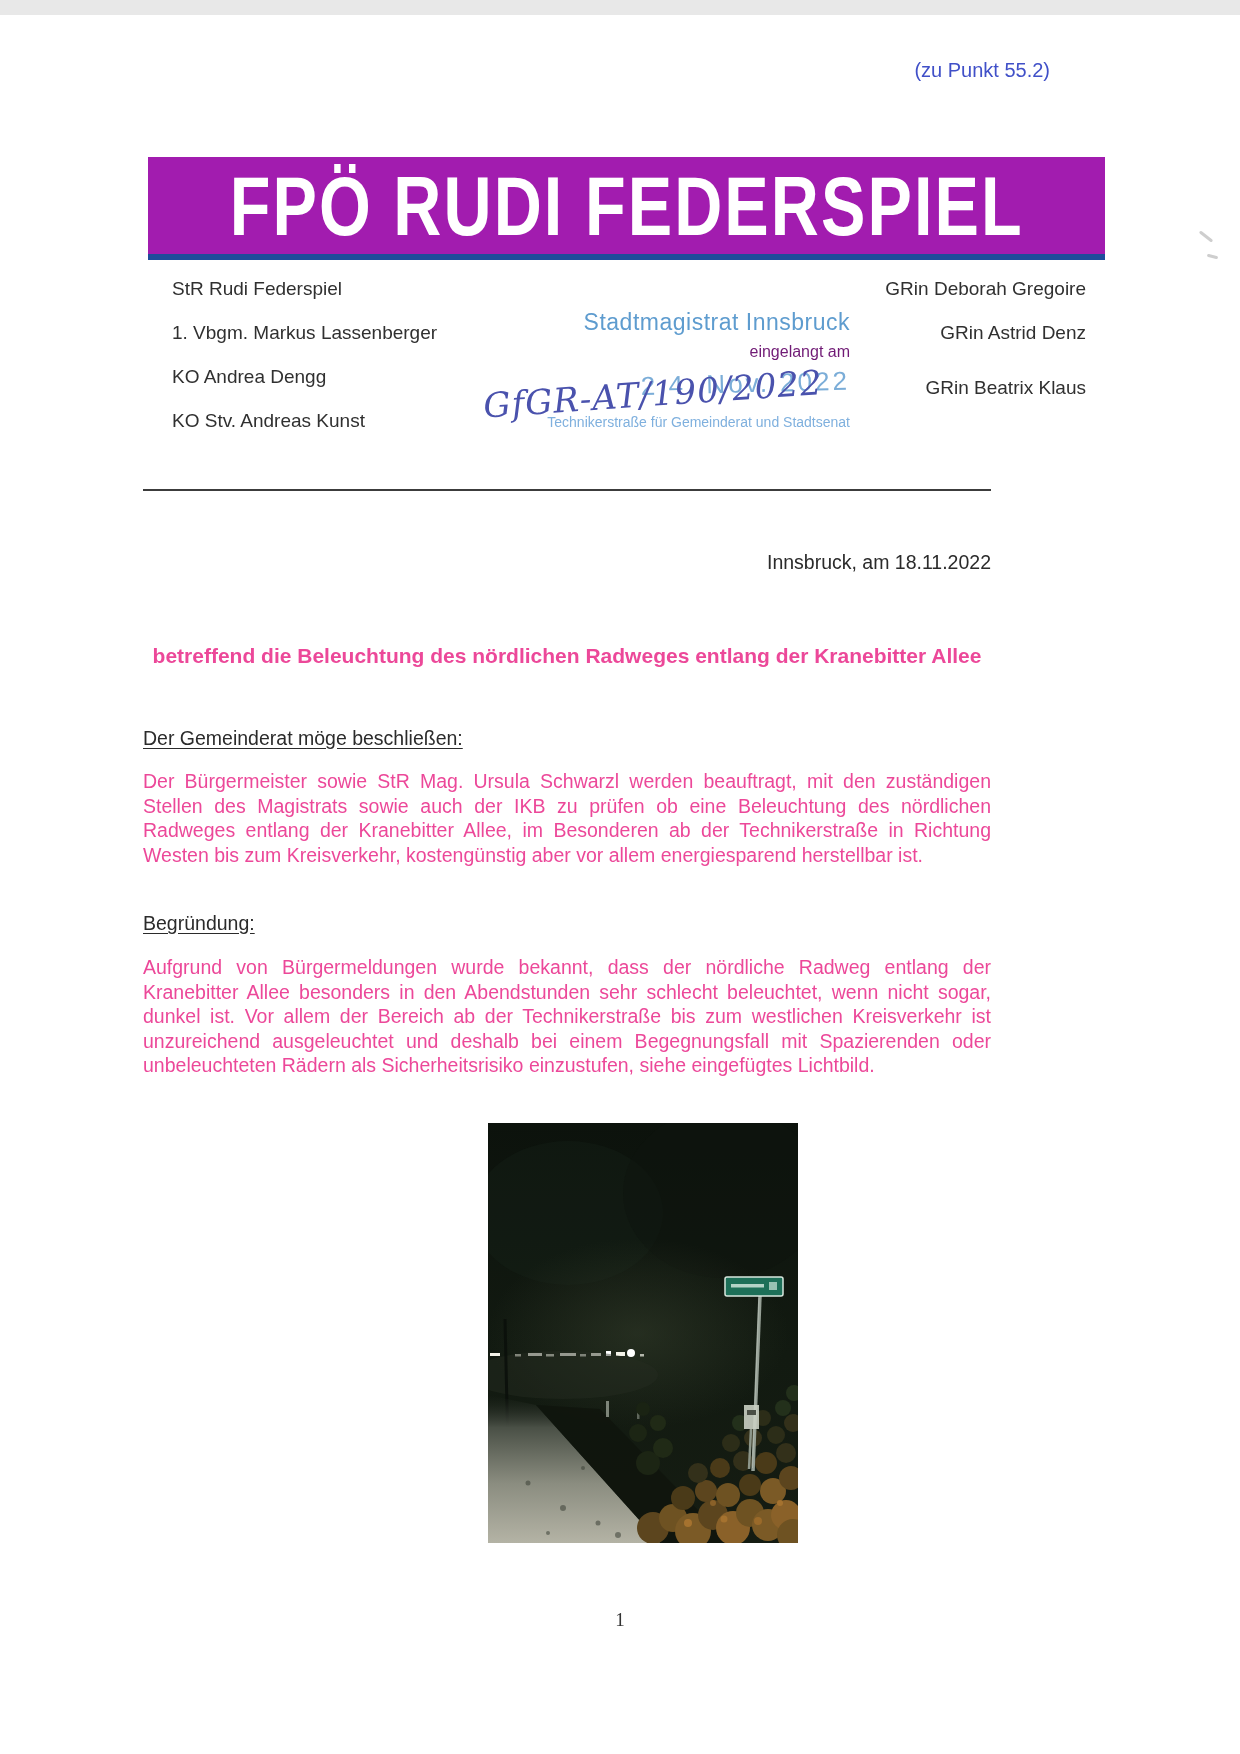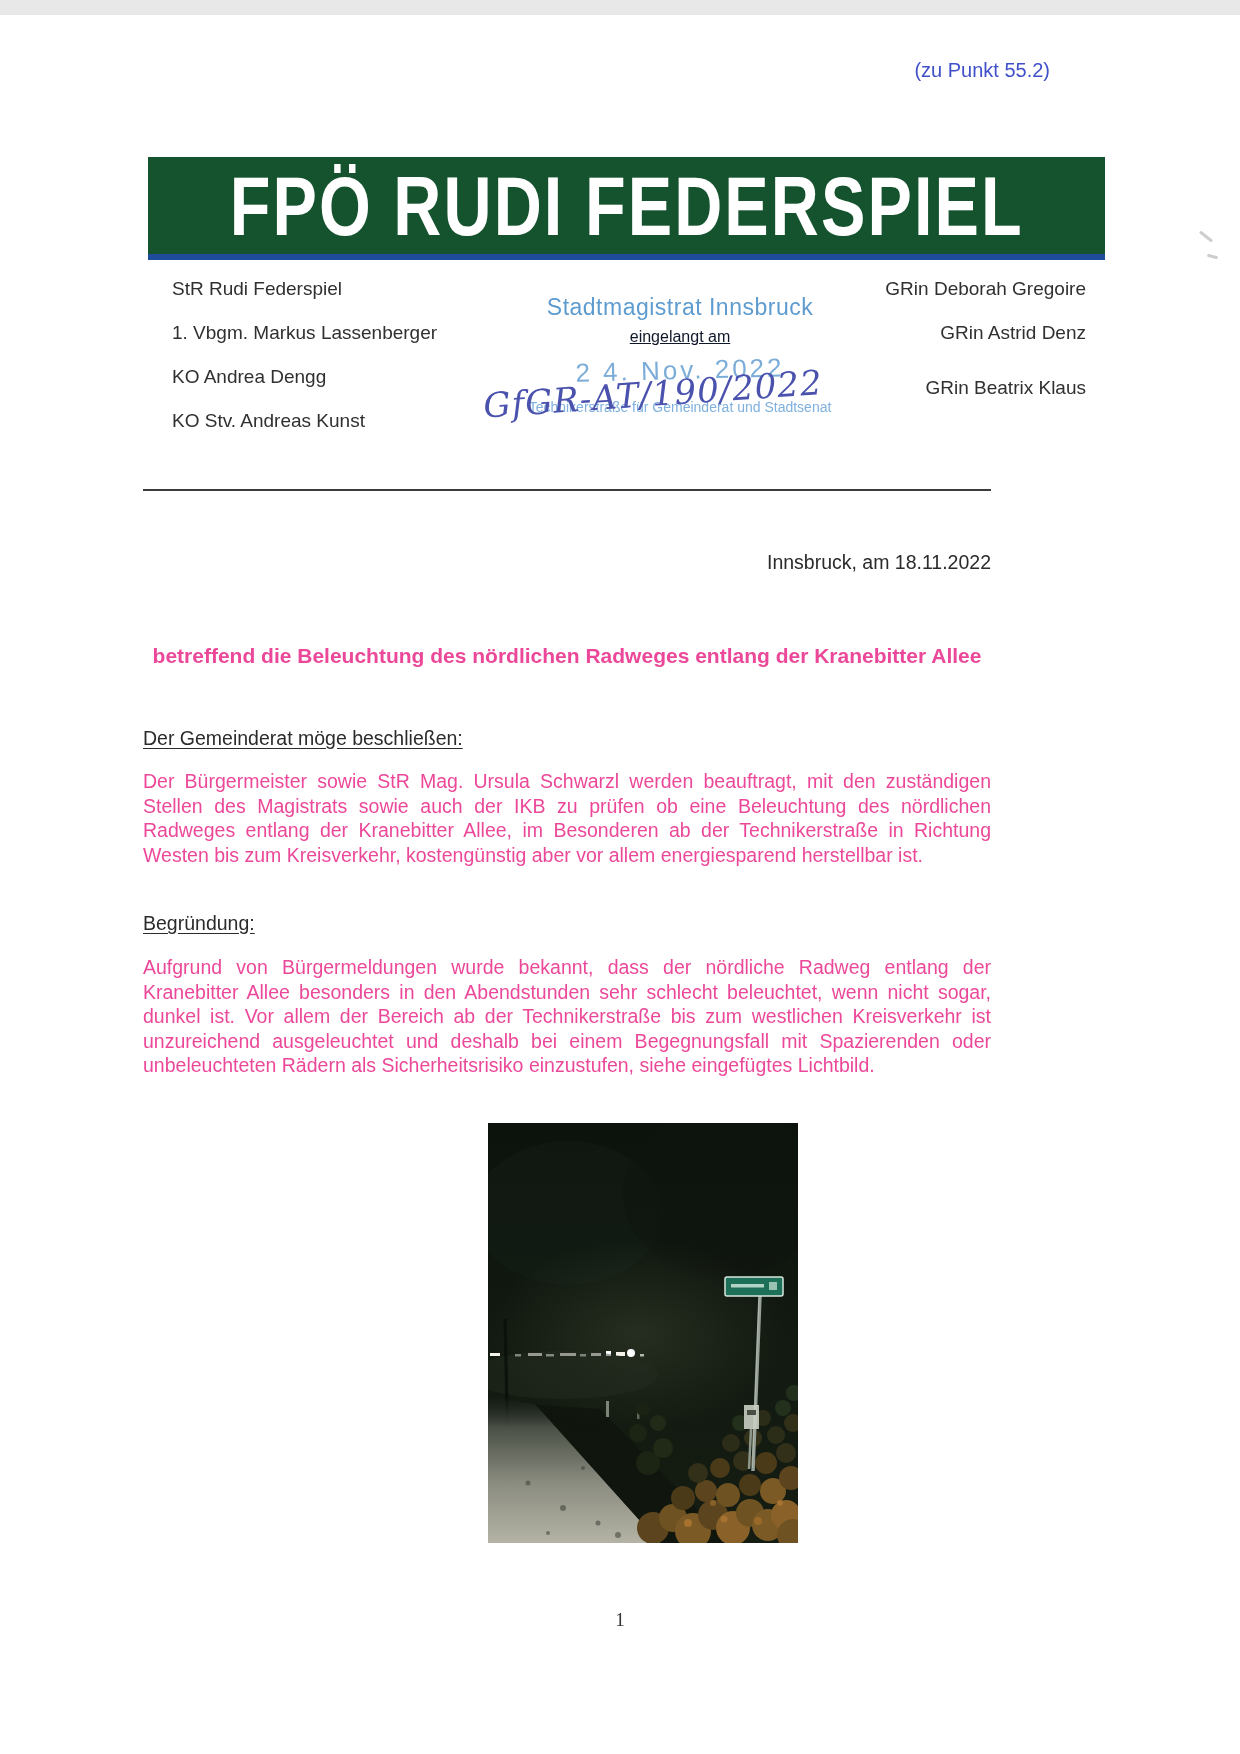--- a/index.html
+++ b/index.html
@@ -7,36 +7,36 @@
     position:relative; width:1240px; height:1754px; margin:15px auto;
     background:#ffffff; overflow:hidden;
     font-family:"Liberation Sans", sans-serif; color:#2b2b2b;
   }
   .ref {
     position:absolute; top:44px; left:143px; width:907px;
     text-align:right; font-size:20px; color:#4050c8;
   }
   .banner {
     position:absolute; left:148px; top:142px; width:957px; height:97px;
-    background:#14532d; border-bottom:6px solid #1e4c9b;
+    background:#a21caf; border-bottom:6px solid #1e4c9b;
     display:flex; align-items:center; justify-content:center;
   }
   .banner-text {
     color:#ffffff; font-weight:bold; font-size:64px; letter-spacing:2px;
     white-space:nowrap; transform:scale(1.04,1.3);
   }
   .name { position:absolute; font-size:19px; color:#303030; white-space:nowrap; }
   .name.l { left:172px; }
   .name.r { right:154px; text-align:right; }
   .stamp {
-    position:absolute; left:510px; top:279px; width:340px;
-    text-align:center; color:#5e9ccf;
+    position:absolute; left:510px; top:294px; width:340px;
+    text-align:right; color:#5e9ccf;
   }
   .stamp-line1 { font-size:23px; letter-spacing:0.5px; }
-  .stamp-line2 { font-size:16px; margin-top:7px; color:#0f172a;text-decoration:underline; }
+  .stamp-line2 { font-size:16px; margin-top:7px; color:#701a75; }
   .stamp-date  { font-size:26px; letter-spacing:3px; margin-top:9px; color:#74a9d6;
                  transform:rotate(-1.5deg); opacity:0.95; }
   .stamp-line3 { font-size:14px; margin-top:13px; color:#7fb0de; white-space:nowrap; }
   .handwriting {
     position:absolute; left:483px; top:356px; width:420px;
     font-family:"DejaVu Serif", serif; font-style:italic;
     font-size:34px; letter-spacing:1px; color:#4a52ad;
     transform:rotate(-4deg); white-space:nowrap;
   }
   .rule { position:absolute; left:143px; top:474px; width:848px; height:2px; background:#3c3c3c; }

